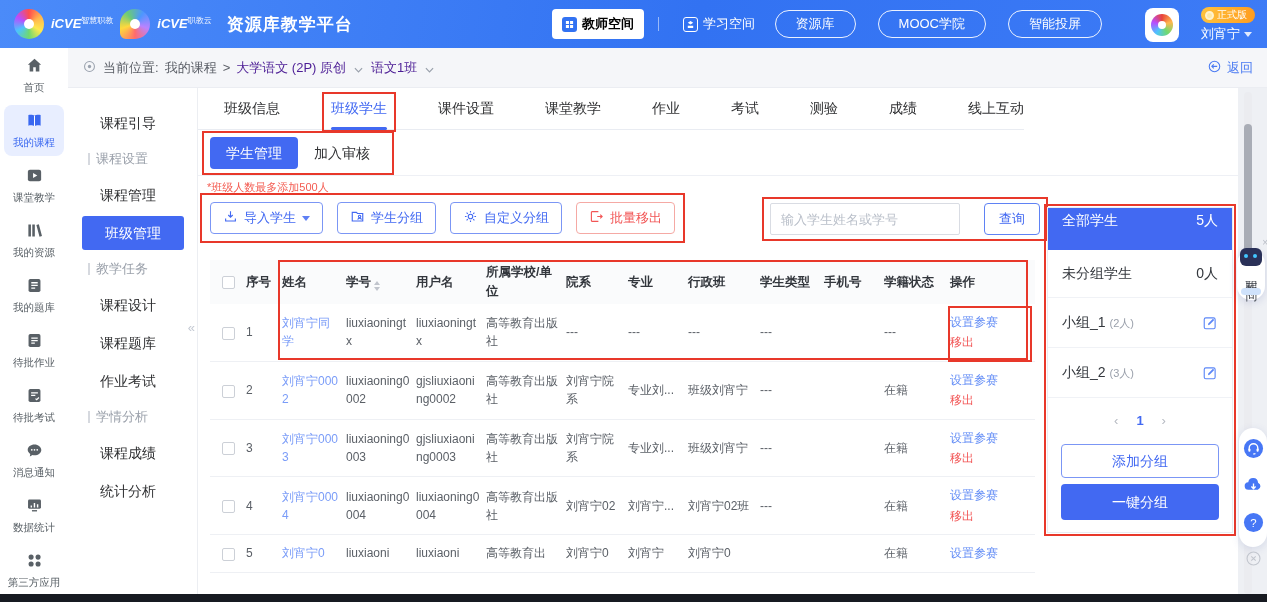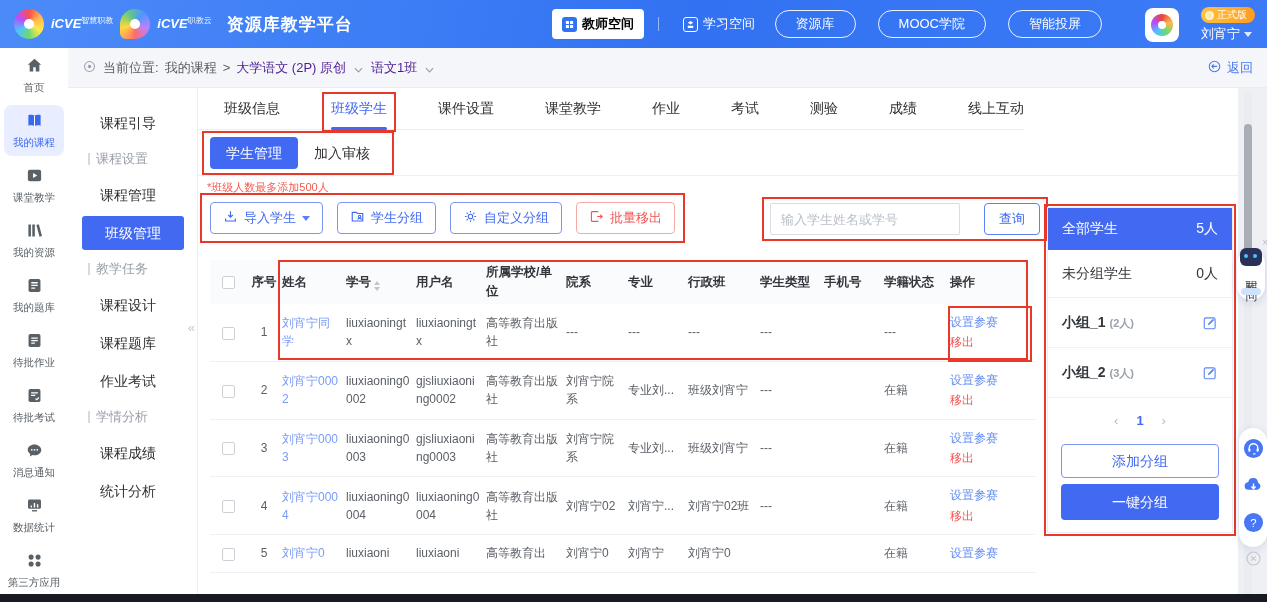--- a/index.html
+++ b/index.html
@@ -84,41 +84,41 @@
   .search-input::placeholder{color:#b9bfc9;}
   .query-btn{width:56px;height:32px;border:1px solid #5f82f4;color:var(--accent);background:#fff;border-radius:4px;font-size:13px;cursor:pointer;}
 
   
   .table-wrap{position:absolute;left:12px;top:172px;width:825px;height:334px;overflow:hidden;}
   .t-head,.t-row{display:flex;align-items:center;}
   .t-head{background:#fafbfc;min-height:44px;font-size:12.5px;color:#33373d;font-weight:bold;}
   .t-row{border-bottom:1px solid #eef0f4;font-size:12px;color:#5a5f66;padding:8px 0;}
   .cell{flex:none;padding-right:6px;line-height:1.5;word-break:break-all;}
   .c-check{width:36px;text-align:center;padding-right:0;}
-  .c-idx{width:36px;text-align:center;padding-right:0;}
+  .c-idx{width:36px;text-align:left;padding-right:0;}
   .c-name{width:64px;} .c-no{width:70px;} .c-user{width:70px;} .c-school{width:80px;}
   .c-dept{width:62px;} .c-major{width:60px;} .c-class{width:72px;} .c-type{width:64px;}
   .c-phone{width:60px;} .c-status{width:66px;} .c-ops{width:85px;}
   .cb{display:inline-block;width:13px;height:13px;border:1px solid #ccd0d7;border-radius:2px;background:#fff;vertical-align:middle;cursor:pointer;}
   .name-link{color:var(--link);cursor:pointer;text-decoration:none;}
   .op{display:block;cursor:pointer;line-height:1.7;text-decoration:none;}
   .op-blue{color:#638df6;} .op-red{color:var(--danger);}
   .sort{display:inline-flex;flex-direction:column;margin-left:3px;gap:2px;vertical-align:1px;}
   .sort i{width:0;height:0;border-left:3.5px solid transparent;border-right:3.5px solid transparent;display:block;}
   .sort .up{border-bottom:4.5px solid #c0c4cc;}
   .sort .down{border-top:4.5px solid #c0c4cc;}
   .anno-header{position:absolute;left:68px;top:0;width:750px;height:100px;border:2px solid var(--anno);pointer-events:none;}
   .anno-ops{position:absolute;left:738px;top:46px;width:84px;height:56px;border:2px solid var(--anno);pointer-events:none;}
 
   
   .panel{position:absolute;left:849px;top:119px;width:186px;background:#fff;border:1px solid #e9ecf2;}
   .panel::before{content:'';position:absolute;inset:-4px;border:2px solid var(--anno);pointer-events:none;}
-  .p-all{height:42px;background:var(--accent);color:#fff;display:flex;justify-content:space-between;align-items:center;padding:4px 14px;font-size:14px;cursor:pointer;}
+  .p-all{height:42px;background:var(--accent);color:#fff;display:flex;justify-content:space-between;padding:4px 14px;font-size:14px;cursor:pointer;}
   .p-row{height:48px;display:flex;justify-content:space-between;align-items:center;padding:0 14px;border-bottom:1px solid #f0f2f6;font-size:14px;color:#33373d;cursor:pointer;}
-  .g-row{height:50px;display:flex;justify-content:space-between;align-items:center;padding:0 14px;border-bottom:1px solid #f0f2f6;font-size:14px;color:#33373d;cursor:pointer;font-weight:bold;}
+  .g-row{height:50px;display:flex;justify-content:space-between;align-items:center;padding:0 14px;border-bottom:1px solid #f0f2f6;font-size:14px;color:#33373d;cursor:pointer;}
   .g-size{font-size:11px;color:#9aa0ab;font-style:normal;}
   .g-edit{width:16px;height:16px;cursor:pointer;}
   .pager{height:36px;display:flex;align-items:center;justify-content:center;gap:18px;color:#b6bac2;font-size:13px;margin-top:4px;}
   .pg-cur{color:var(--accent);font-weight:bold;}
   .pg-arrow{cursor:pointer;}
   .p-btn{display:block;width:158px;margin:6px auto;height:34px;border-radius:4px;font-size:14px;text-align:center;line-height:32px;cursor:pointer;}
   .p-btn.outline{border:1px solid #7b96f5;color:var(--accent);background:#fff;}
   .p-btn.fill{background:var(--accent);color:#fff;height:36px;line-height:36px;margin-bottom:12px;}
 
   

